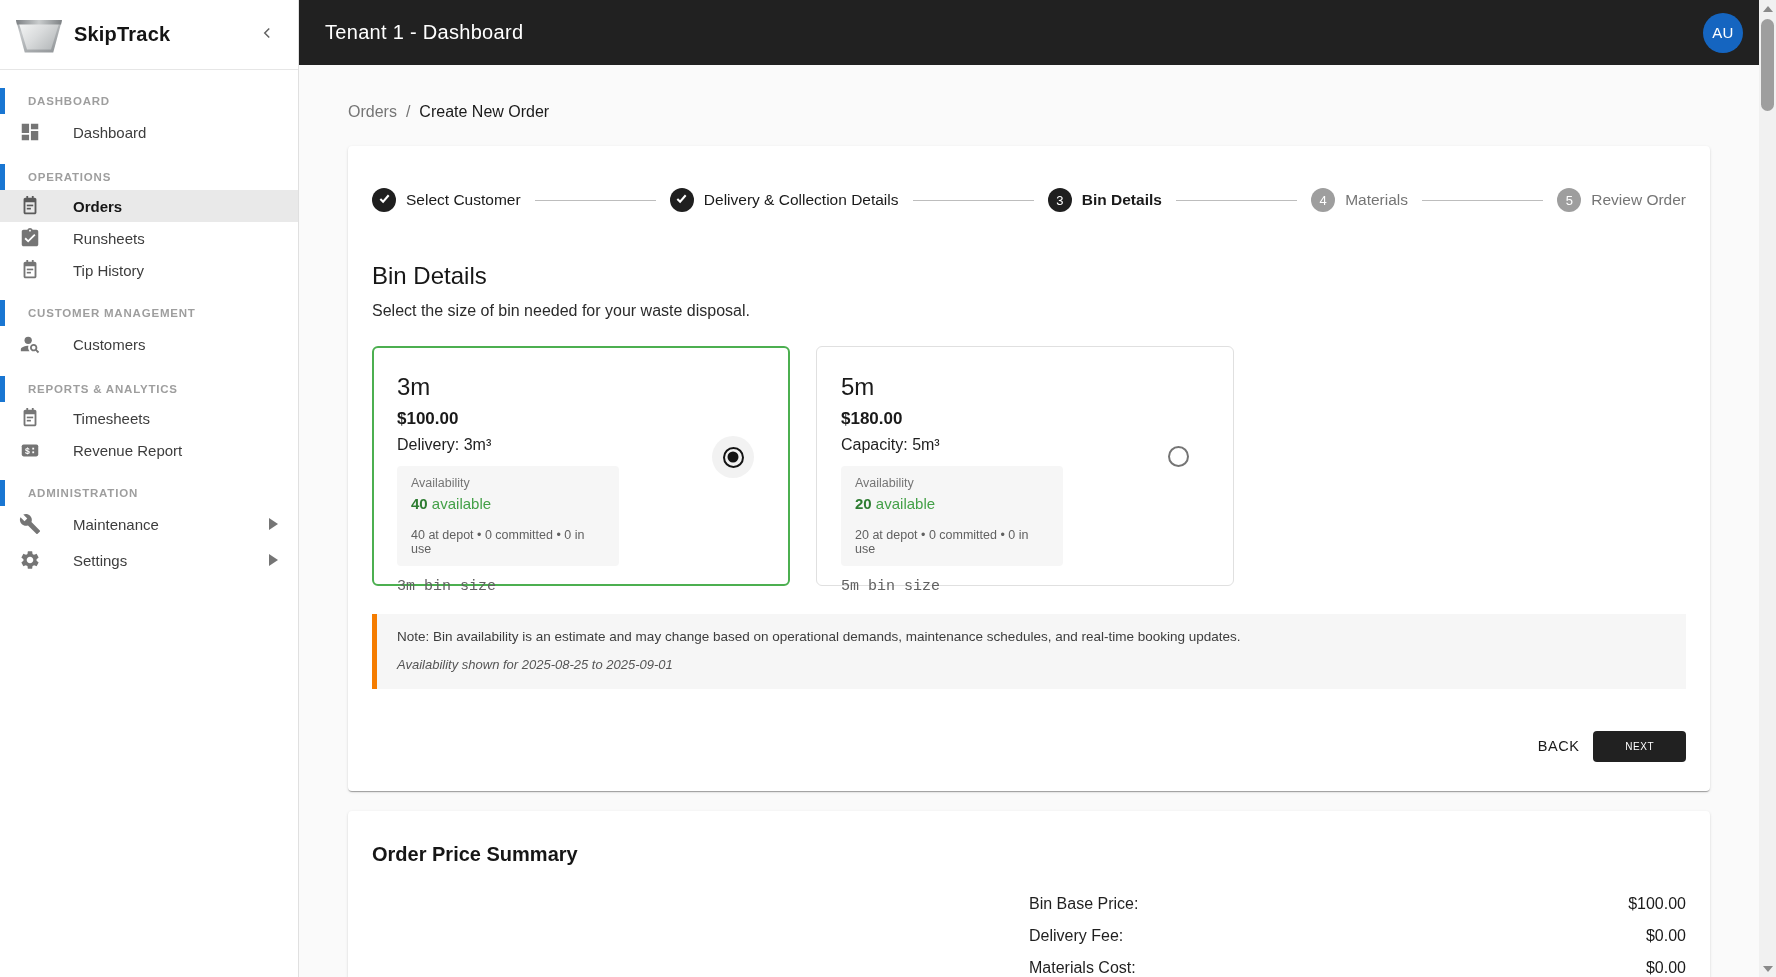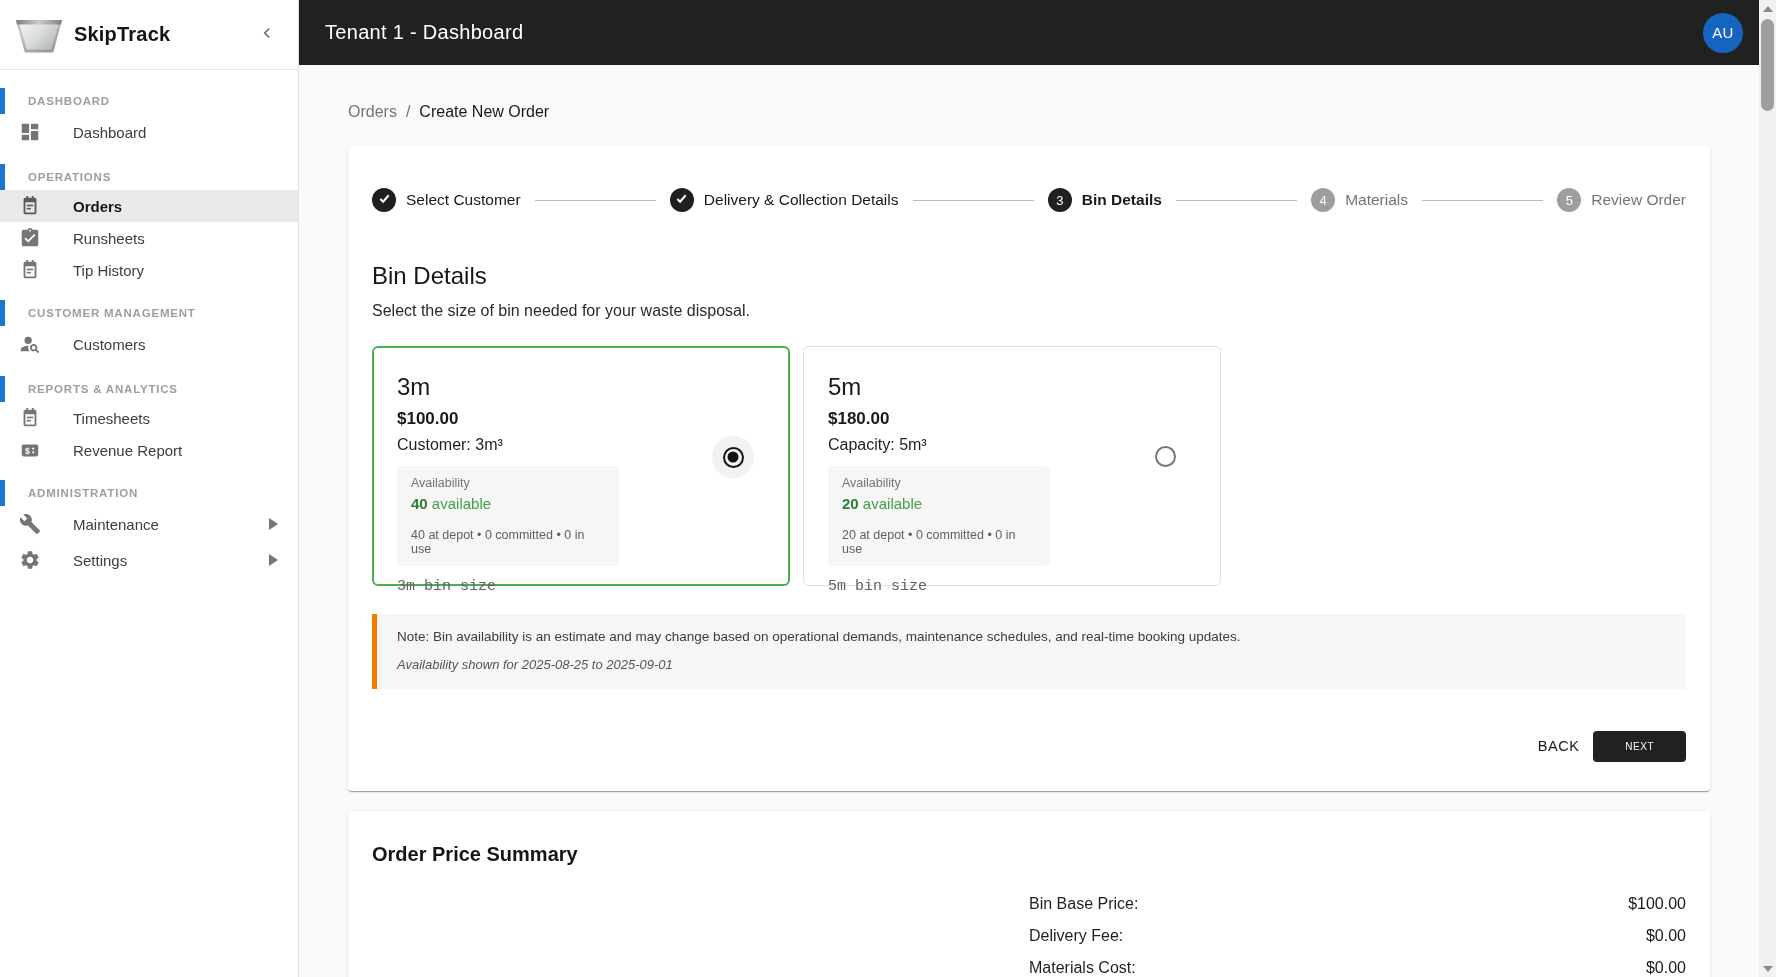--- a/index.html
+++ b/index.html
@@ -110,21 +110,21 @@
   .step.upcoming .step-circle{ background:#9e9e9e; }
   .step-label{ font-size:15.5px; color:#1a1a1a; }
   .step.active .step-label{ font-weight:700; }
   .step.upcoming .step-label{ color:#757575; }
   .connector{ flex:1; height:1px; background:#bdbdbd; margin:0 14px; min-width:30px; }
 
   .section-heading{ font-size:24px; font-weight:400; color:#161616; margin-bottom:12px; }
   .section-sub{ font-size:16px; color:#2b2b2b; margin-bottom:26px; }
 
   
-  .bins-row{ display:flex; gap:13px; margin-bottom:28px; }
+  .bins-row{ display:flex; gap:26px; margin-bottom:28px; }
   .bin-card{
     width:418px; height:240px; border:1px solid #e0e0e0; border-radius:6px;
     background:#fff; position:relative; padding:26px 24px; cursor:pointer;
   }
   .bin-card.selected{ border:2px solid #4caf50; padding:25px 23px; }
   .bin-size{ font-size:24px; font-weight:400; color:#1a1a1a; margin-bottom:8px; }
   .bin-price{ font-size:17px; font-weight:700; color:#1a1a1a; margin-bottom:7px; }
   .bin-capacity{ font-size:16px; color:#1f1f1f; margin-bottom:12px; }
   .avail-panel{ background:#f6f6f6; border-radius:4px; padding:10px 14px; width:222px; margin-bottom:12px; }
   .avail-title{ font-size:12.5px; color:#757575; margin-bottom:5px; }
@@ -361,21 +361,21 @@
     </div>
 
     <h2 class="section-heading">Bin Details</h2>
     <p class="section-sub">Select the size of bin needed for your waste disposal.</p>
 
     <div class="bins-row">
 
       <div class="bin-card selected">
         <div class="bin-size">3m</div>
         <div class="bin-price">$100.00</div>
-        <div class="bin-capacity">Customer: 3m³</div>
+        <div class="bin-capacity">Delivery: 3m³</div>
         <div class="avail-panel">
           <div class="avail-title">Availability</div>
           <div class="avail-count-line">
             <span class="avail-count">40</span>
             <span class="avail-word">available</span>
           </div>
           <div class="avail-detail">40 at depot • 0 committed • 0 in use</div>
         </div>
         <div class="bin-caption">3m bin size</div>
         <div class="radio-wrap">

